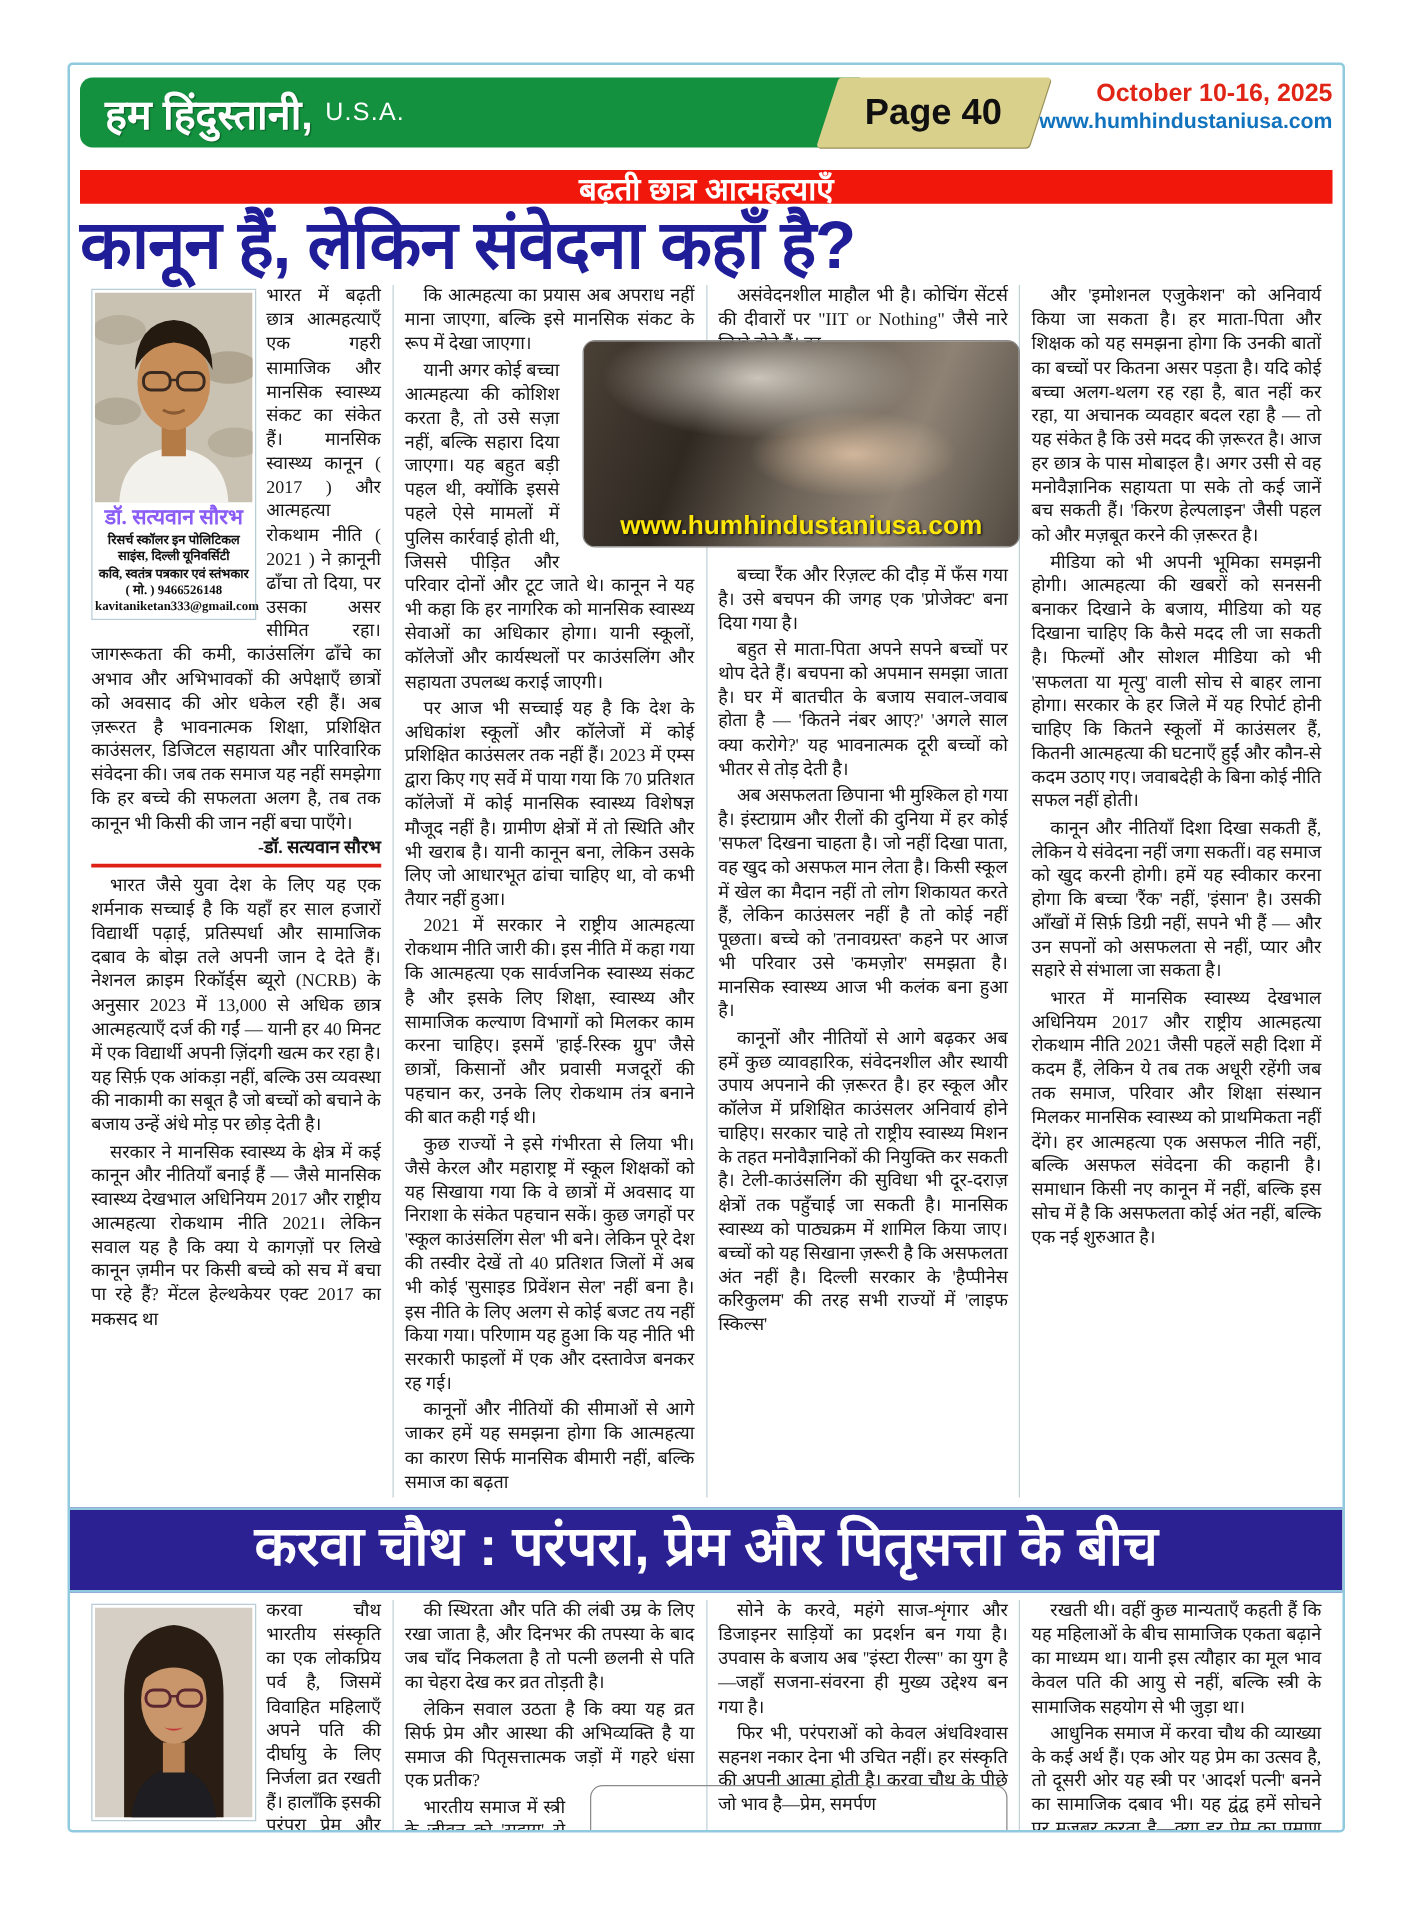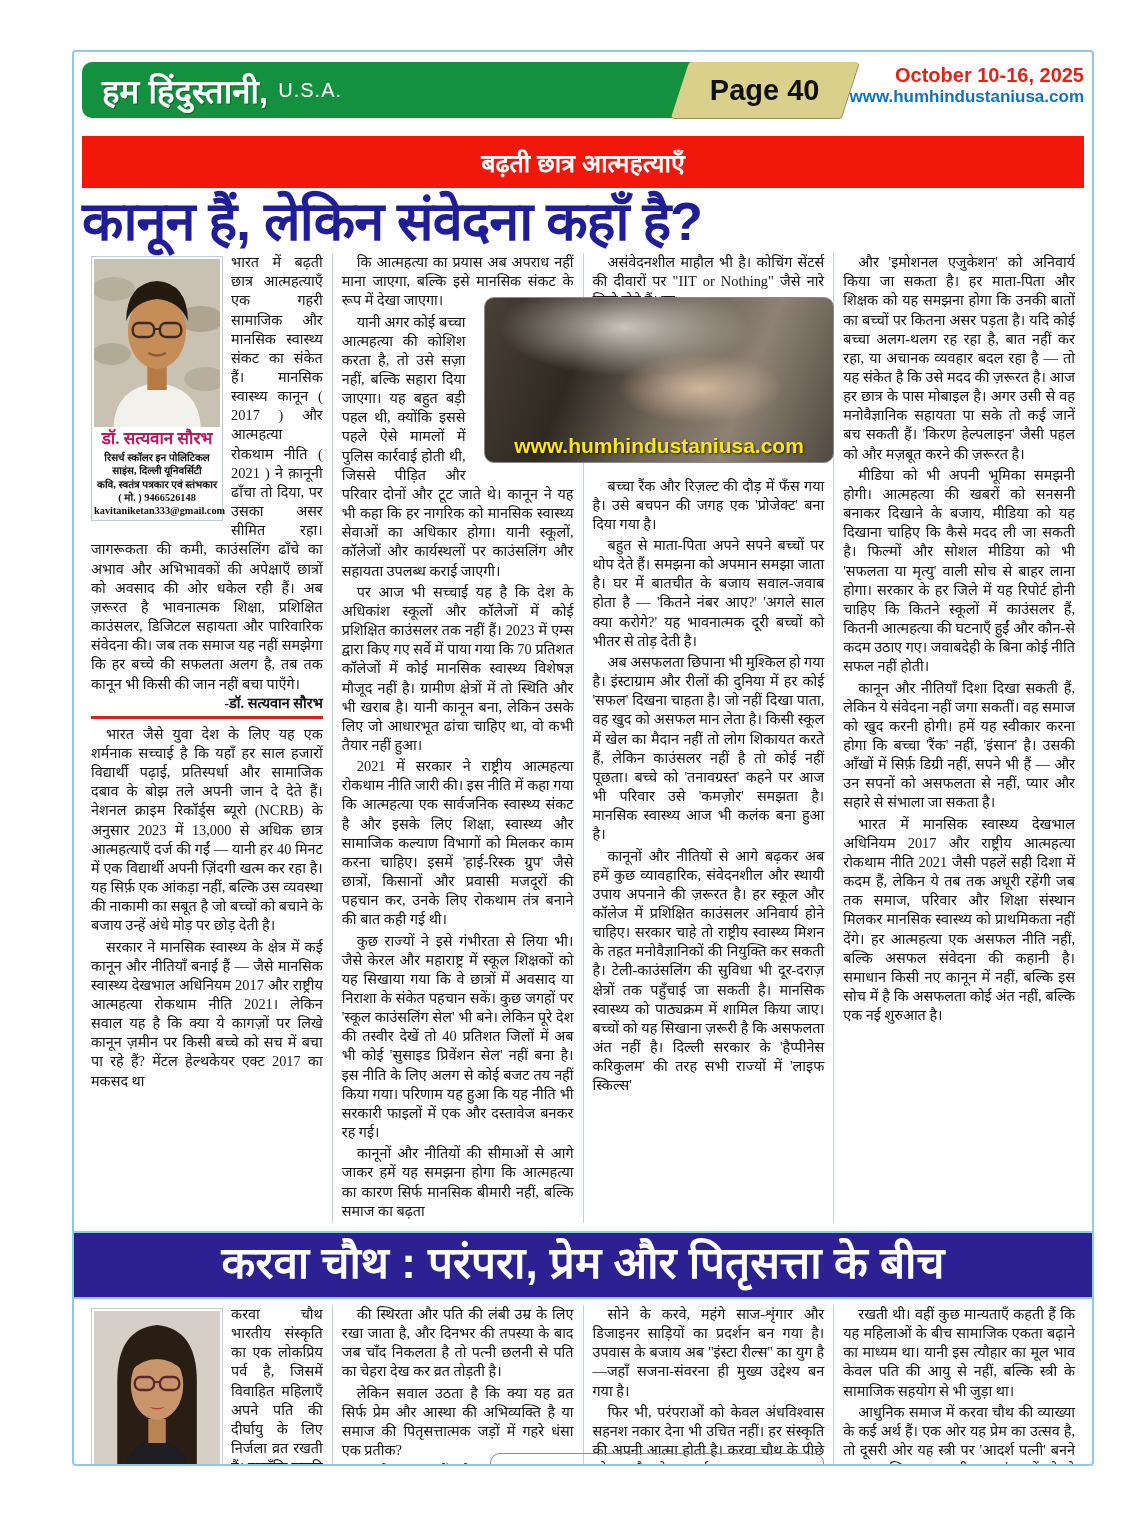--- a/index.html
+++ b/index.html
@@ -1,21 +1,21 @@
 <!DOCTYPE html>
 <html><head>
 <meta charset="utf-8">
 <style>
   html,body{margin:0;padding:0;}
   body{
     width:1135px;height:1533px;position:relative;background:#ffffff;
     font-family:"Liberation Serif","DejaVu Serif",serif;color:#151515;
   }
   .frame{
-    position:absolute;left:72px;top:50px;width:1022px;height:1416px;
+    position:absolute;left:54px;top:50px;width:1022px;height:1416px;
     border:2px solid #90cade;border-radius:4px;background:#fff;
     padding:6px 8px;box-sizing:border-box;overflow:hidden;
   }
   
   .header{display:flex;align-items:flex-start;height:72px;}
   .masthead-banner{
     position:relative;display:flex;align-items:center;background:#13913f;
     border-radius:10px 0 0 10px;height:56px;padding:0 20px;width:610px;margin-top:4px;
   }
   .masthead-title{color:#fff;font-family:"Liberation Sans","DejaVu Sans",sans-serif;
@@ -27,36 +27,36 @@
     display:flex;align-items:center;padding:0 30px;border-radius:3px;box-shadow:1px 1px 0 #9a915a;
   }
   .page-tab span{transform:skewX(18deg);font-family:"Liberation Sans","DejaVu Sans",sans-serif;
     font-weight:bold;font-size:29px;color:#101010;white-space:nowrap;}
   .header-right{margin-left:auto;text-align:right;padding-top:6px;line-height:1.15;}
   .issue-date{color:#e02516;font-family:"Liberation Sans","DejaVu Sans",sans-serif;
     font-weight:bold;font-size:20px;}
   .site-url{color:#1173be;font-family:"Liberation Sans","DejaVu Sans",sans-serif;
     font-weight:bold;font-size:17px;}
   
-  .kicker{margin-top:6px;height:52px;background:#f2170b;display:flex;align-items:center;
+  .kicker{margin-top:6px;height:27px;background:#f2170b;display:flex;align-items:center;
     justify-content:center;color:#fff;font-weight:bold;font-size:25px;
     font-family:"Liberation Sans","DejaVu Sans",sans-serif;}
   .headline{margin:6px 0 4px;color:#201d99;font-weight:bold;font-size:54px;
     line-height:1.02;font-family:"Liberation Sans","DejaVu Sans",sans-serif;letter-spacing:-1px;}
   
   .article-body{position:relative;margin-top:4px;}
   .cols{display:flex;align-items:stretch;}
   .col{flex:1 1 0;padding:0 9px;min-width:0;font-size:14.4px;line-height:1.33;text-align:justify;}
   .col + .col{border-left:1px solid #c2d2d8;}
   .para{margin:0 0 2px;text-indent:15px;}
   
   .author-card{float:left;width:57%;margin:3px 8px 2px 0;border:1px solid #b8cdd6;
     background:#fff;padding:2px;text-align:center;box-sizing:border-box;}
   .author-photo{width:100%;height:168px;display:block;}
-  .author-name{color:#be185d;font-weight:bold;font-size:17px;line-height:1.1;margin:3px 0 2px;}
+  .author-name{color:#8b5cf6;font-weight:bold;font-size:17px;line-height:1.1;margin:3px 0 2px;}
   .author-line{font-size:10.3px;font-weight:bold;line-height:1.3;color:#101010;}
   .sign{text-align:right;font-weight:bold;margin:0;}
   .red-rule{height:3px;background:#de2017;margin:3px 0 6px;clear:both;}
   
   .float-r1{float:right;width:44%;height:164px;margin-left:6px;}
   .float-r2{float:right;width:42%;height:222px;margin-left:6px;}
   .block-spacer1{height:164px;}
   
   .news-photo{position:absolute;z-index:3;border-radius:10px;border:1px solid #8a8a8a;
     overflow:hidden;}
@@ -154,21 +154,21 @@
             <p class="para">कानूनों और नीतियों की सीमाओं से आगे जाकर हमें यह समझना होगा कि आत्महत्या का कारण सिर्फ मानसिक बीमारी नहीं, बल्कि समाज का बढ़ता</p>
           </div>
       </div>
       <div class="col">
         <div>
             <p class="para">असंवेदनशील माहौल भी है। कोचिंग सेंटर्स की दीवारों पर "IIT or Nothing" जैसे नारे लिखे होते हैं। हर</p>
           </div>
         <div class="block-spacer1"></div>
         <div>
             <p class="para">बच्चा रैंक और रिज़ल्ट की दौड़ में फँस गया है। उसे बचपन की जगह एक 'प्रोजेक्ट' बना दिया गया है।</p>
-            <p class="para">बहुत से माता-पिता अपने सपने बच्चों पर थोप देते हैं। समझना को अपमान समझा जाता है। घर में बातचीत के बजाय सवाल-जवाब होता है — 'कितने नंबर आए?' 'अगले साल क्या करोगे?' यह भावनात्मक दूरी बच्चों को भीतर से तोड़ देती है।</p>
+            <p class="para">बहुत से माता-पिता अपने सपने बच्चों पर थोप देते हैं। बचपना को अपमान समझा जाता है। घर में बातचीत के बजाय सवाल-जवाब होता है — 'कितने नंबर आए?' 'अगले साल क्या करोगे?' यह भावनात्मक दूरी बच्चों को भीतर से तोड़ देती है।</p>
             <p class="para">अब असफलता छिपाना भी मुश्किल हो गया है। इंस्टाग्राम और रीलों की दुनिया में हर कोई 'सफल' दिखना चाहता है। जो नहीं दिखा पाता, वह खुद को असफल मान लेता है। किसी स्कूल में खेल का मैदान नहीं तो लोग शिकायत करते हैं, लेकिन काउंसलर नहीं है तो कोई नहीं पूछता। बच्चे को 'तनावग्रस्त' कहने पर आज भी परिवार उसे 'कमज़ोर' समझता है। मानसिक स्वास्थ्य आज भी कलंक बना हुआ है।</p>
             <p class="para">कानूनों और नीतियों से आगे बढ़कर अब हमें कुछ व्यावहारिक, संवेदनशील और स्थायी उपाय अपनाने की ज़रूरत है। हर स्कूल और कॉलेज में प्रशिक्षित काउंसलर अनिवार्य होने चाहिए। सरकार चाहे तो राष्ट्रीय स्वास्थ्य मिशन के तहत मनोवैज्ञानिकों की नियुक्ति कर सकती है। टेली-काउंसलिंग की सुविधा भी दूर-दराज़ क्षेत्रों तक पहुँचाई जा सकती है। मानसिक स्वास्थ्य को पाठ्यक्रम में शामिल किया जाए। बच्चों को यह सिखाना ज़रूरी है कि असफलता अंत नहीं है। दिल्ली सरकार के 'हैप्पीनेस करिकुलम' की तरह सभी राज्यों में 'लाइफ स्किल्स'</p>
           </div>
       </div>
       <div class="col">
         <div>
             <p class="para">और 'इमोशनल एजुकेशन' को अनिवार्य किया जा सकता है। हर माता-पिता और शिक्षक को यह समझना होगा कि उनकी बातों का बच्चों पर कितना असर पड़ता है। यदि कोई बच्चा अलग-थलग रह रहा है, बात नहीं कर रहा, या अचानक व्यवहार बदल रहा है — तो यह संकेत है कि उसे मदद की ज़रूरत है। आज हर छात्र के पास मोबाइल है। अगर उसी से वह मनोवैज्ञानिक सहायता पा सके तो कई जानें बच सकती हैं। 'किरण हेल्पलाइन' जैसी पहल को और मज़बूत करने की ज़रूरत है।</p>
             <p class="para">मीडिया को भी अपनी भूमिका समझनी होगी। आत्महत्या की खबरों को सनसनी बनाकर दिखाने के बजाय, मीडिया को यह दिखाना चाहिए कि कैसे मदद ली जा सकती है। फिल्मों और सोशल मीडिया को भी 'सफलता या मृत्यु' वाली सोच से बाहर लाना होगा। सरकार के हर जिले में यह रिपोर्ट होनी चाहिए कि कितने स्कूलों में काउंसलर हैं, कितनी आत्महत्या की घटनाएँ हुईं और कौन-से कदम उठाए गए। जवाबदेही के बिना कोई नीति सफल नहीं होती।</p>
             <p class="para">कानून और नीतियाँ दिशा दिखा सकती हैं, लेकिन ये संवेदना नहीं जगा सकतीं। वह समाज को खुद करनी होगी। हमें यह स्वीकार करना होगा कि बच्चा 'रैंक' नहीं, 'इंसान' है। उसकी आँखों में सिर्फ़ डिग्री नहीं, सपने भी हैं — और उन सपनों को असफलता से नहीं, प्यार और सहारे से संभाला जा सकता है।</p>
             <p class="para">भारत में मानसिक स्वास्थ्य देखभाल अधिनियम 2017 और राष्ट्रीय आत्महत्या रोकथाम नीति 2021 जैसी पहलें सही दिशा में कदम हैं, लेकिन ये तब तक अधूरी रहेंगी जब तक समाज, परिवार और शिक्षा संस्थान मिलकर मानसिक स्वास्थ्य को प्राथमिकता नहीं देंगे। हर आत्महत्या एक असफल नीति नहीं, बल्कि असफल संवेदना की कहानी है। समाधान किसी नए कानून में नहीं, बल्कि इस सोच में है कि असफलता कोई अंत नहीं, बल्कि एक नई शुरुआत है।</p>

